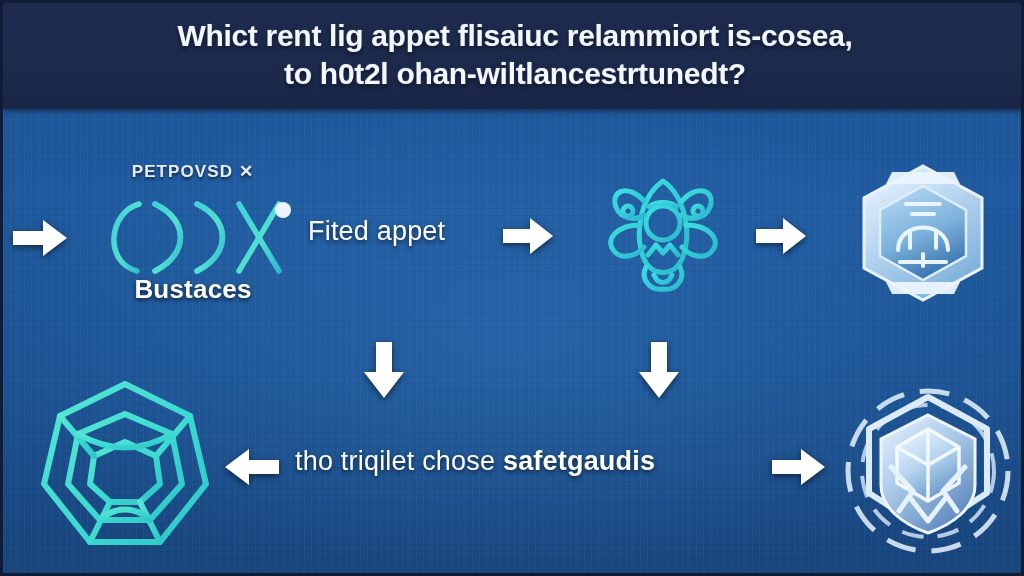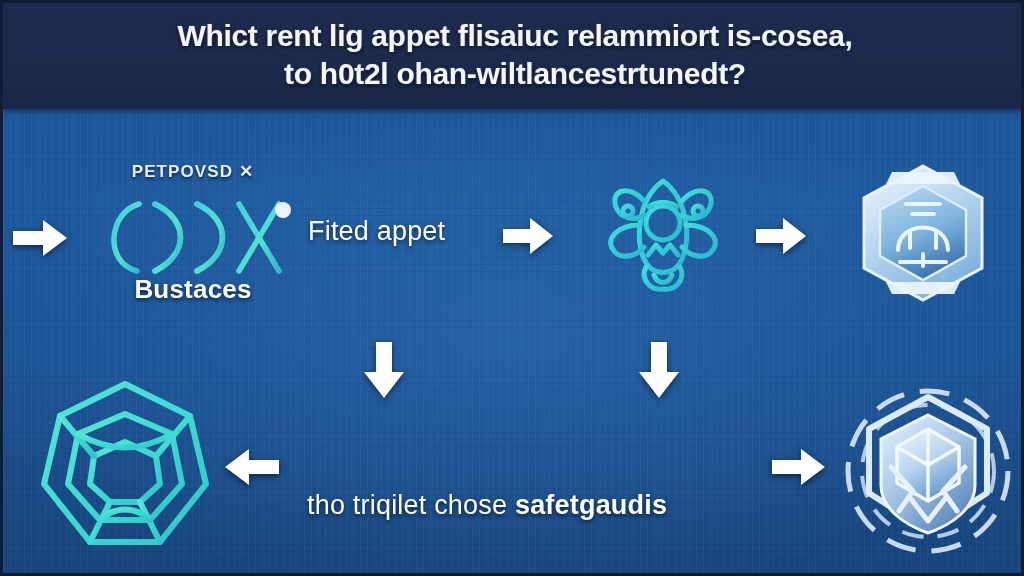--- a/index.html
+++ b/index.html
@@ -295,21 +295,21 @@
       </svg>
     </div>
   </div>
 
   <div class="arrow" style="left:218px; top:441px;">
     <svg width="62" height="46" viewBox="0 0 62 46">
       <path d="M58 16 L28 16 L28 5 L4 23 L28 41 L28 30 L58 30 Z" fill="#ffffff"></path>
     </svg>
   </div>
 
-  <div class="edge-label" style="left:304px; top:443px;margin-top:44px;">
+  <div class="edge-label" style="left:292px; top:443px;">
     <span>tho triqilet chose </span><span class="b">safetgaudis</span>
   </div>
 
   <div class="arrow" style="left:766px; top:441px;">
     <svg width="60" height="46" viewBox="0 0 60 46">
       <path d="M3 16 L32 16 L32 5 L56 23 L32 41 L32 30 L3 30 Z" fill="#ffffff"></path>
     </svg>
   </div>
 
   <div class="node" id="node-cube-shield" style="left:835px; top:375px; width:180px; height:180px;">

